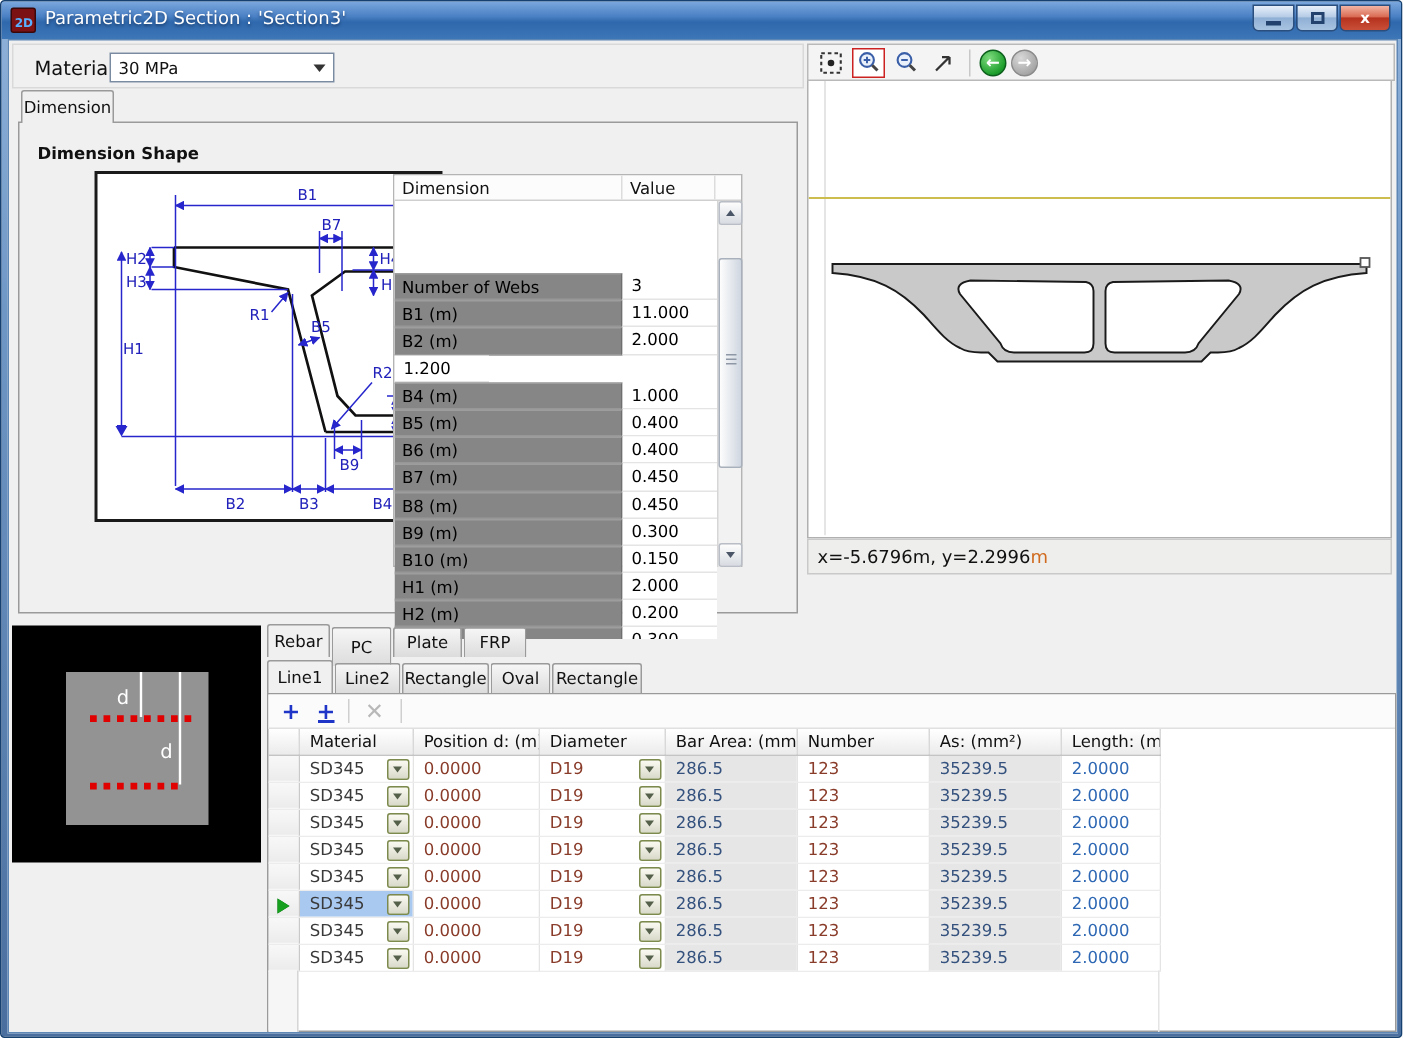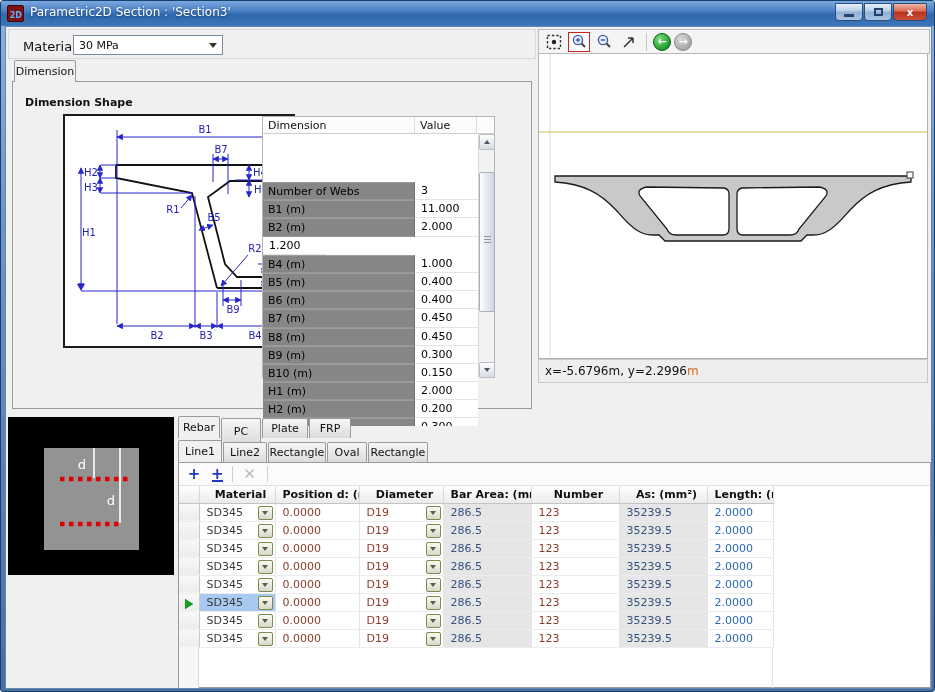--- a/index.html
+++ b/index.html
@@ -86,21 +86,21 @@
   #rtoolbar { position:absolute; left:0; top:0; width:100%; height:23px; background:#fbfbfb; border-bottom:1px solid #e0e0e0; display:flex; align-items:center; padding-left:6px; gap:8px; }
   .rtb { font-size:15px; font-weight:bold; color:#1f35c8; width:18px; text-align:center; }
   .rtb.disabled { color:#b8b8b8; }
   .plusminus { position:relative; font-size:15px; font-weight:bold; color:#1f35c8; }
   .plusminus:after { content:""; position:absolute; left:1px; bottom:1px; width:11px; height:2px; background:#1f35c8; }
 
   #rtable { position:absolute; left:0; top:23px; width:594px; border-collapse:collapse; table-layout:fixed; font-size:11px; }
   #rtable col.c-hdr { width:20px; } #rtable col.c-mat { width:76px; } #rtable col.c-pos { width:84px; }
   #rtable col.c-dia { width:84px; } #rtable col.c-bar { width:88px; } #rtable col.c-num { width:88px; }
   #rtable col.c-as  { width:88px; } #rtable col.c-len { width:66px; }
-  #rtable th { height:17px; font-weight:bold; text-align:center; padding:0 0 0 7px; color:#111;
+  #rtable th { height:17px; font-weight:normal; text-align:left; padding:0 0 0 7px; color:#111;
     background:linear-gradient(180deg,#ffffff,#ebebeb); border-right:1px solid #d8d8d8; border-bottom:1px solid #c4c4c4; white-space:nowrap; overflow:hidden; }
   #rtable td { height:18px; padding:0 0 0 7px; border-right:1px solid #e4e4e4; border-bottom:1px solid #ececec; background:#fff; position:relative; white-space:nowrap; }
   #rtable td.rowhdr { background:linear-gradient(180deg,#f8f8f8,#ececec); border-right:1px solid #c9c9c9; padding:0; }
   #rtable td.gray { background:#e6e6e6; }
   #rtable td.sel { background:#a9c9f1; }
   .c-name { color:#3a3a3a; } .c-edit { color:#8a3c2a; } .c-calc { color:#35527e; } .c-lenv { color:#2e68b4; }
   .dropbtn { position:absolute; right:2px; top:2px; width:15px; height:14px; border:1px solid #7d8a4e; border-radius:2px;
     background:linear-gradient(180deg,#fafaf2,#d9d9ca); display:flex; align-items:center; justify-content:center; }
   .dropbtn .dn-arrow { border-top-color:#55604a; border-left-width:3px; border-right-width:3px; border-top-width:4px; }
   .rowmark { display:block; margin:4px auto 0; width:0; height:0; border-top:5px solid transparent; border-bottom:5px solid transparent; border-left:8px solid #17a01f; filter:drop-shadow(0 0 0.5px #0a5e10); }

